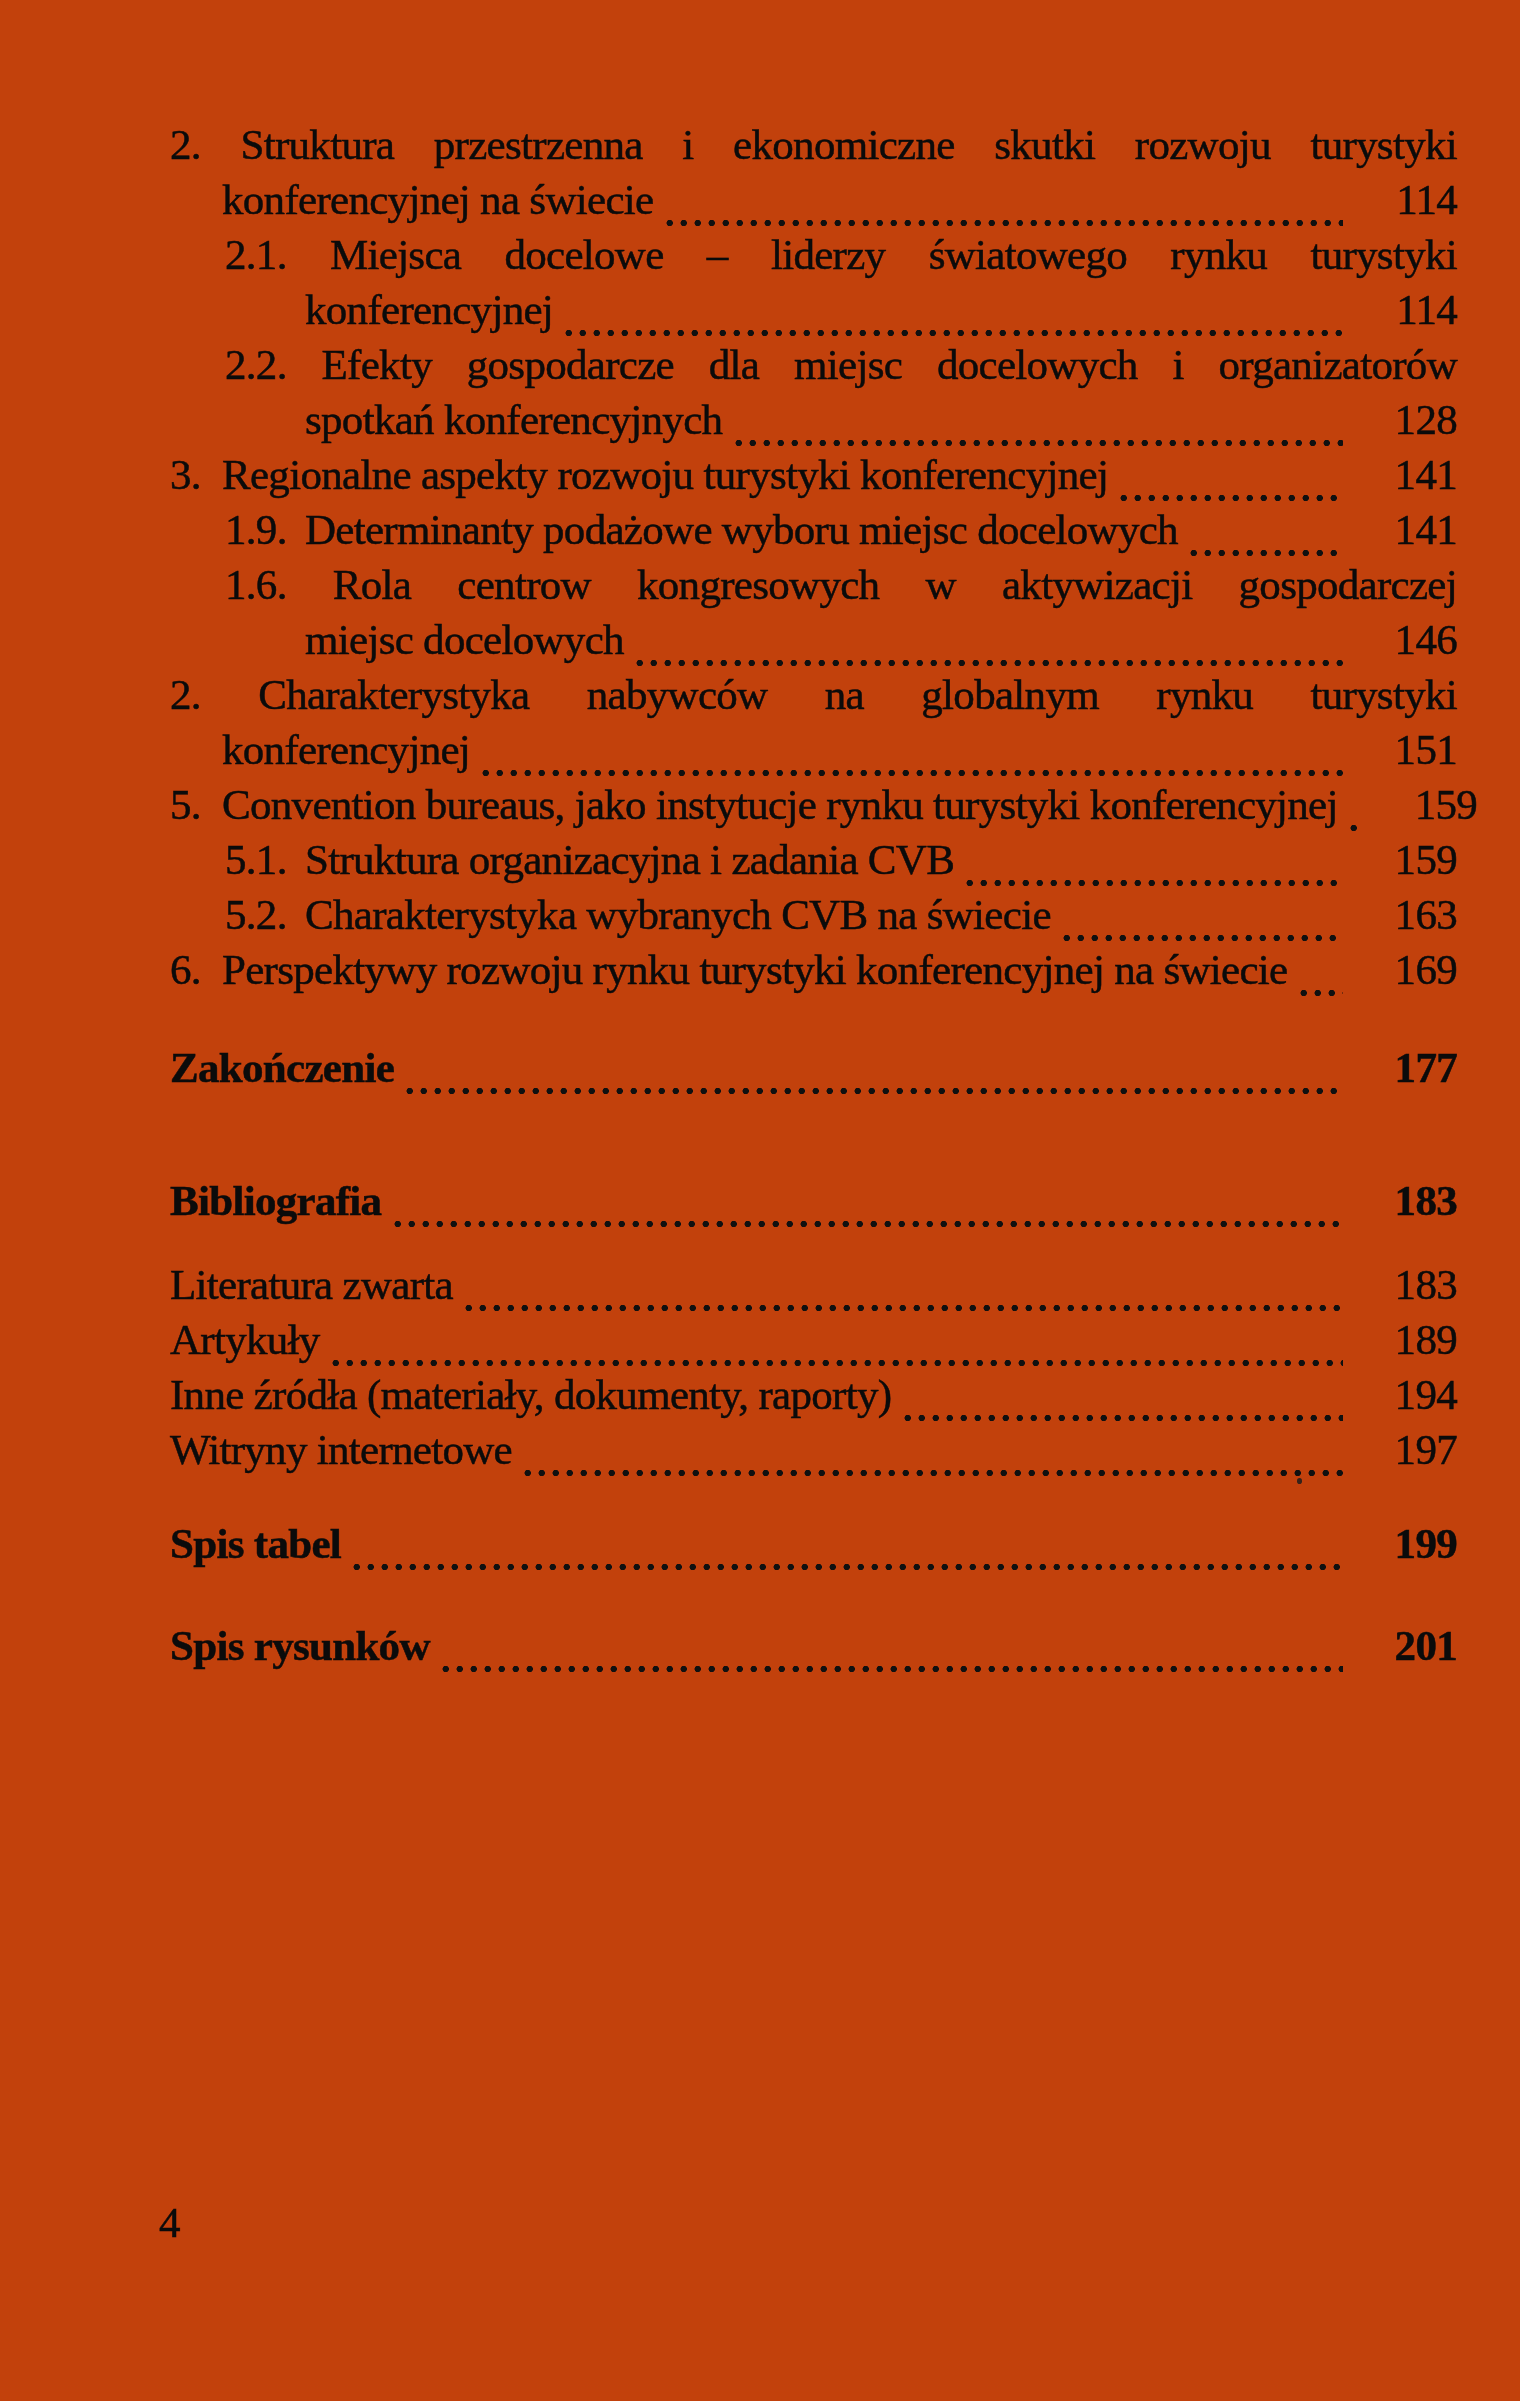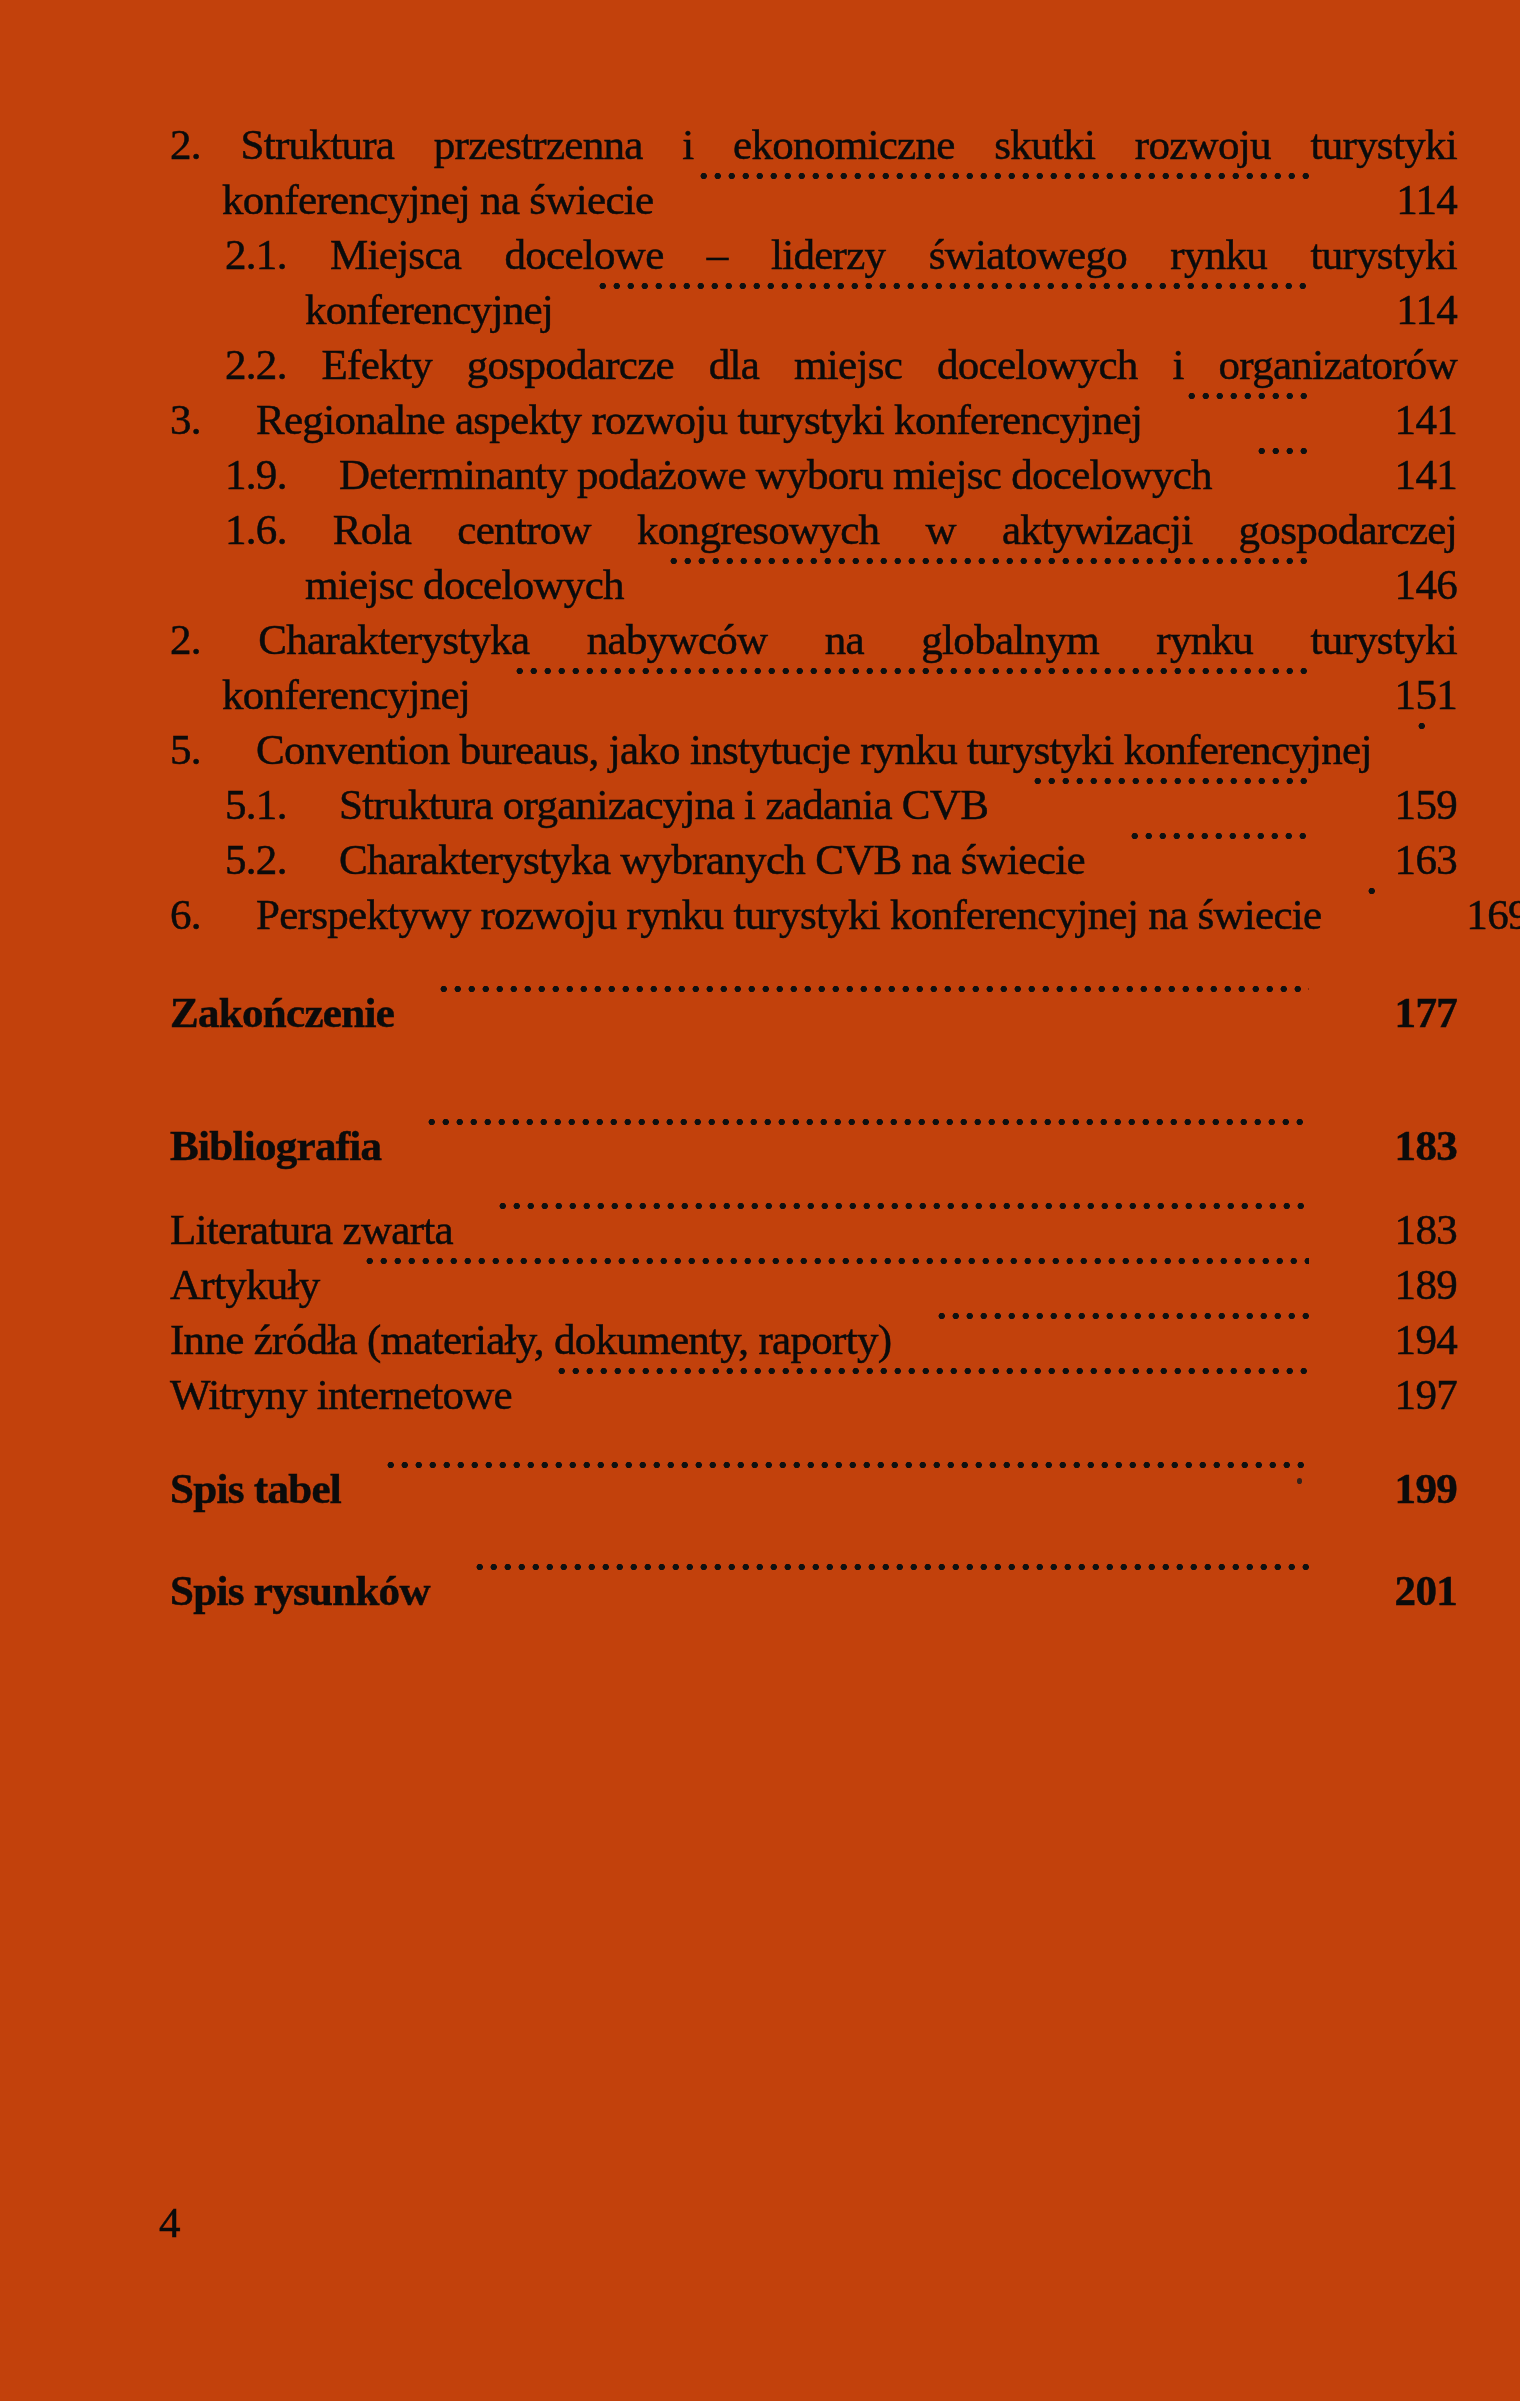--- a/index.html
+++ b/index.html
@@ -24,21 +24,21 @@
 
   
   .jline {
     text-align: justify;
     text-align-last: justify;
   }
   .l1 .jline { text-indent: -52px; }
   .l2 .jline { text-indent: -80px; }
 
   
-  .lline { display: flex; align-items: flex-start; gap: 34px; }
+  .lline { display: flex; align-items: flex-end; }
   .lline .num { flex: none; }
   .l1 .lline .num { width: 52px;  margin-left: -52px; }
   .l2 .lline .num { width: 80px; margin-left: -80px; }
   .lline .txt { flex: 0 1 auto; white-space: nowrap; }
   .lline .leader {
     flex: 1 1 20px;
     min-width: 16px;
     height: 8px;
     margin: 0 4px 0 9.3px;
     background-image: radial-gradient(circle at 6.7px 4px, #101010 2.9px, transparent 3.5px);
@@ -90,20 +90,26 @@
     <div class="jline" data-name="toc-entry-first-line"><span class="jtext" data-name="toc-entry-first-line-text">2.1. Miejsca docelowe – liderzy światowego rynku turystyki</span></div>
     <div class="lline" data-name="toc-entry-last-line">
 
       <span class="txt" data-name="toc-entry-title">konferencyjnej</span>
       <span class="leader" data-name="dotted-leader"></span>
       <span class="pg" data-name="toc-entry-page-number">114</span>
     </div>
   </div>
       <div class="entry l2" data-name="toc-entry-ch2-2">
     <div class="jline" data-name="toc-entry-first-line"><span class="jtext" data-name="toc-entry-first-line-text">2.2. Efekty gospodarcze dla miejsc docelowych i organizatorów</span></div>
+    <div class="lline" data-name="toc-entry-last-line">
+
+      <span class="txt" data-name="toc-entry-title">spotkań konferencyjnych</span>
+      <span class="leader" data-name="dotted-leader"></span>
+      <span class="pg" data-name="toc-entry-page-number">128</span>
+    </div>
   </div>
       <div class="entry l1" data-name="toc-entry-ch3">
 
     <div class="lline" data-name="toc-entry-last-line">
       <span class="num" data-name="toc-entry-number">3.</span>
       <span class="txt" data-name="toc-entry-title">Regionalne aspekty rozwoju turystyki konferencyjnej</span>
       <span class="leader" data-name="dotted-leader"></span>
       <span class="pg" data-name="toc-entry-page-number">141</span>
     </div>
   </div>

